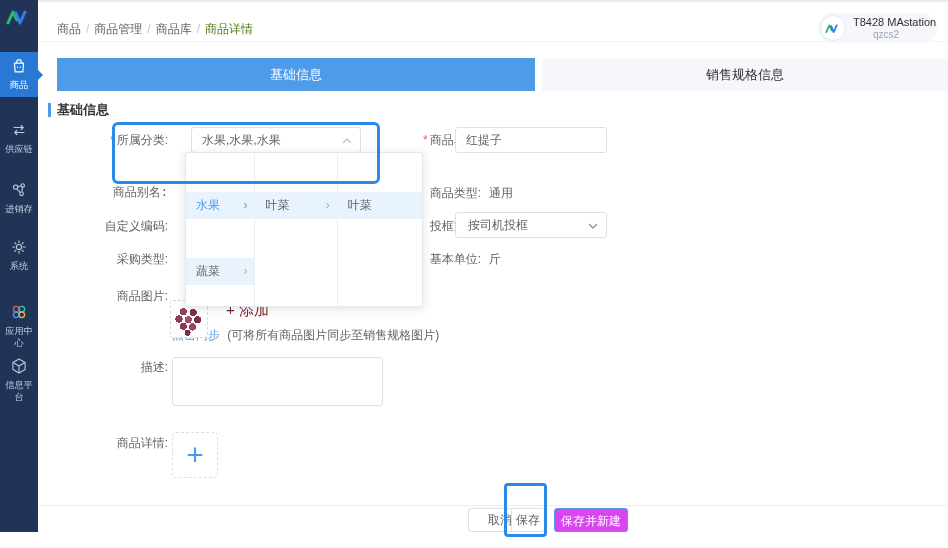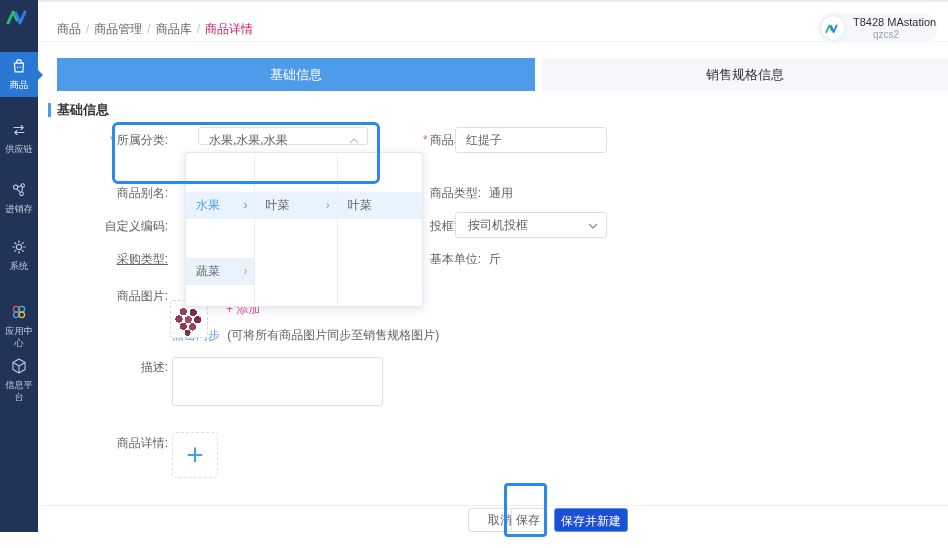--- a/index.html
+++ b/index.html
@@ -18,21 +18,21 @@
   .nav-item svg { display:block; margin:0 auto; width:20px; height:20px; }
   .nav-label { font-size:10px; line-height:13px; margin-top:2px; transform:scale(.92); }
   .nav-item.active { background:#2878d4; color:#fff; padding-bottom:6px; }
   .nav-item.active::after { content:""; position:absolute; right:-5px; top:50%; margin-top:-5px;
     border-left:5px solid #2878d4; border-top:5px solid transparent; border-bottom:5px solid transparent; }
 
   
   .header-line { left:38px; top:41px; width:910px; height:1px; background:#f2f4f7; }
   .breadcrumb { left:57px; top:21px; font-size:12px; color:#606266; }
   .breadcrumb .sep { color:#c0c4cc; margin:0 5px; }
-  .breadcrumb .cur { color:#be185d; }
+  .breadcrumb .cur { color:#4d7c0f; }
   .user-pill { left:818px; top:13px; width:119px; height:30px; background:#f5f7fa; border-radius:16px;
     display:flex; align-items:center; }
   .avatar { width:26px; height:26px; margin:0 7px 0 2px; background:#fff; border:1px solid #e3e8f0;
     border-radius:50%; display:flex; align-items:center; justify-content:center; }
   .avatar svg { width:16px; height:11px; }
   .user-name { font-size:11px; color:#303133; line-height:13px; }
   .user-id { font-size:10px; color:#9aa3b2; line-height:12px;margin-left:20px; }
 
   
   .tab { height:33px; line-height:33px; text-align:center; font-size:13px; cursor:pointer; }
@@ -73,40 +73,40 @@
       radial-gradient(3px 3px at 50% 12%, #5e7d4a 60%, transparent 61%),
       radial-gradient(6px 6px at 34% 30%, #94435c 60%, transparent 61%),
       radial-gradient(6px 6px at 62% 32%, #7d3049 60%, transparent 61%),
       radial-gradient(6px 6px at 22% 50%, #8e3e56 60%, transparent 61%),
       radial-gradient(6px 6px at 48% 52%, #a34e66 60%, transparent 61%),
       radial-gradient(6px 6px at 74% 52%, #7a2f47 60%, transparent 61%),
       radial-gradient(6px 6px at 34% 70%, #8c3b53 60%, transparent 61%),
       radial-gradient(6px 6px at 60% 72%, #93465e 60%, transparent 61%),
       radial-gradient(5px 5px at 46% 88%, #7c3149 60%, transparent 61%),
       #fff; }
-  .add-link { left:226px; top:301px; font-size:12px; color:#ec4899; cursor:pointer; z-index:1; }
+  .add-link { left:226px; top:301px; font-size:15px; color:#7f1d1d; cursor:pointer; z-index:1; }
   .sync-row { left:172px; top:327px; font-size:12px; }
   .sync-link { color:#4d9aea; cursor:pointer; }
   .sync-hint { color:#606266; margin-left:4px; }
 
   .desc-area { left:172px; top:357px; width:211px; height:49px; border:1px solid #dcdfe6; border-radius:3px;
     font:inherit; font-size:12px; color:#606266; padding:4px 8px; resize:none; background:
       linear-gradient(135deg, transparent 0 92.5%, #c0c4cc 92.5% 94%, transparent 94% 96%, #c0c4cc 96% 97.5%, transparent 97.5%) bottom right/12px 12px no-repeat; }
   .hint { position:absolute; font-size:12px; color:#606266; }
 
   .plus-box { left:172px; top:432px; width:46px; height:46px; border:1px dashed #dcdfe6; border-radius:4px;
     display:flex; align-items:center; justify-content:center; cursor:pointer; }
   .plus-box span { color:#4d9aea; font-size:30px; font-weight:300; line-height:30px; }
 
   
   .divider { left:38px; top:505px; width:910px; height:1px; background:#ebeef5; }
   .btn { position:absolute; top:508px; height:24px; border-radius:3px; font-size:12px; text-align:center;
     line-height:22px; cursor:pointer; }
   .btn-plain { background:#fff; border:1px solid #dcdfe6; color:#606266; }
-  .btn-primary { background:#1d4ed8; border:1px solid #4e9bea; color:#fff; line-height:24px; }
+  .btn-primary { background:#d946ef; border:1px solid #4e9bea; color:#fff; line-height:24px; }
   .btn-cancel { left:468px; width:64px; }
   .btn-save { left:511px; width:34px; }
   .btn-save-new { left:554px; width:74px; }
 
   
   .ann { position:absolute; border:3px solid #2b8ae8; pointer-events:none; z-index:10; }
   .ann-cat { left:112px; top:122px; width:268px; height:62px; border-radius:6px; }
   .ann-save { left:504px; top:483px; width:43px; height:54px; border-radius:4px; }
 </style>
 </head>
@@ -195,37 +195,37 @@
 
   <div class="abs tab tab-basic">基础信息</div>
   <div class="abs tab tab-sales">销售规格信息</div>
 
   <div class="abs sec-bar"></div>
   <div class="abs sec-title">基础信息</div>
 
   <div class="lab" style="left:58px; top:133px;">
     <span class="req">*</span><span>所属分类:</span>
   </div>
-  <div class="inp" style="left:198px; top:127px; width:170px; height:18px;">
+  <div class="inp" style="left:191px; top:127px; width:170px; height:26px;">
     <input value="水果,水果,水果" style="">
     <svg class="chev" viewBox="0 0 10 10" fill="none" stroke="#c0c4cc" stroke-width="1.4" stroke-linecap="round">
         <path d="M1.5 6.5L5 3l3.5 3.5"></path>
       </svg>
   </div>
 
   <div class="lab" style="left:371px; top:133px;">
     <span class="req">*</span><span>商品名称:</span>
   </div>
   <div class="inp" style="left:455px; top:127px; width:152px; height:26px;">
     <input value="红提子" style="">
   </div>
 
-  <div class="lab" style="left:58px; top:186px;">商品别名:</div>
+  <div class="lab" style="left:58px; top:186px;font-family:Liberation Mono, monospace;">商品别名:</div>
   <div class="lab" style="left:58px; top:219px;">自定义编码:</div>
-  <div class="lab" style="left:58px; top:252px;text-decoration:underline;">采购类型:</div>
+  <div class="lab" style="left:58px; top:252px;">采购类型:</div>
   <div class="lab" style="left:58px; top:289px;">商品图片:</div>
 
   <div class="lab" style="left:371px; top:186px;">商品类型:</div>
   <div class="val" style="left:489px; top:186px;">通用</div>
 
   <div class="lab" style="left:371px; top:219px;">投框方式:</div>
   <div class="inp" style="left:455px; top:212px; width:152px; height:26px;">
     <div class="sel-text">按司机投框</div>
     <svg class="chev" viewBox="0 0 10 10" fill="none" stroke="#909399" stroke-width="1.4" stroke-linecap="round">
         <path d="M1.5 3.5L5 7l3.5-3.5"></path>

